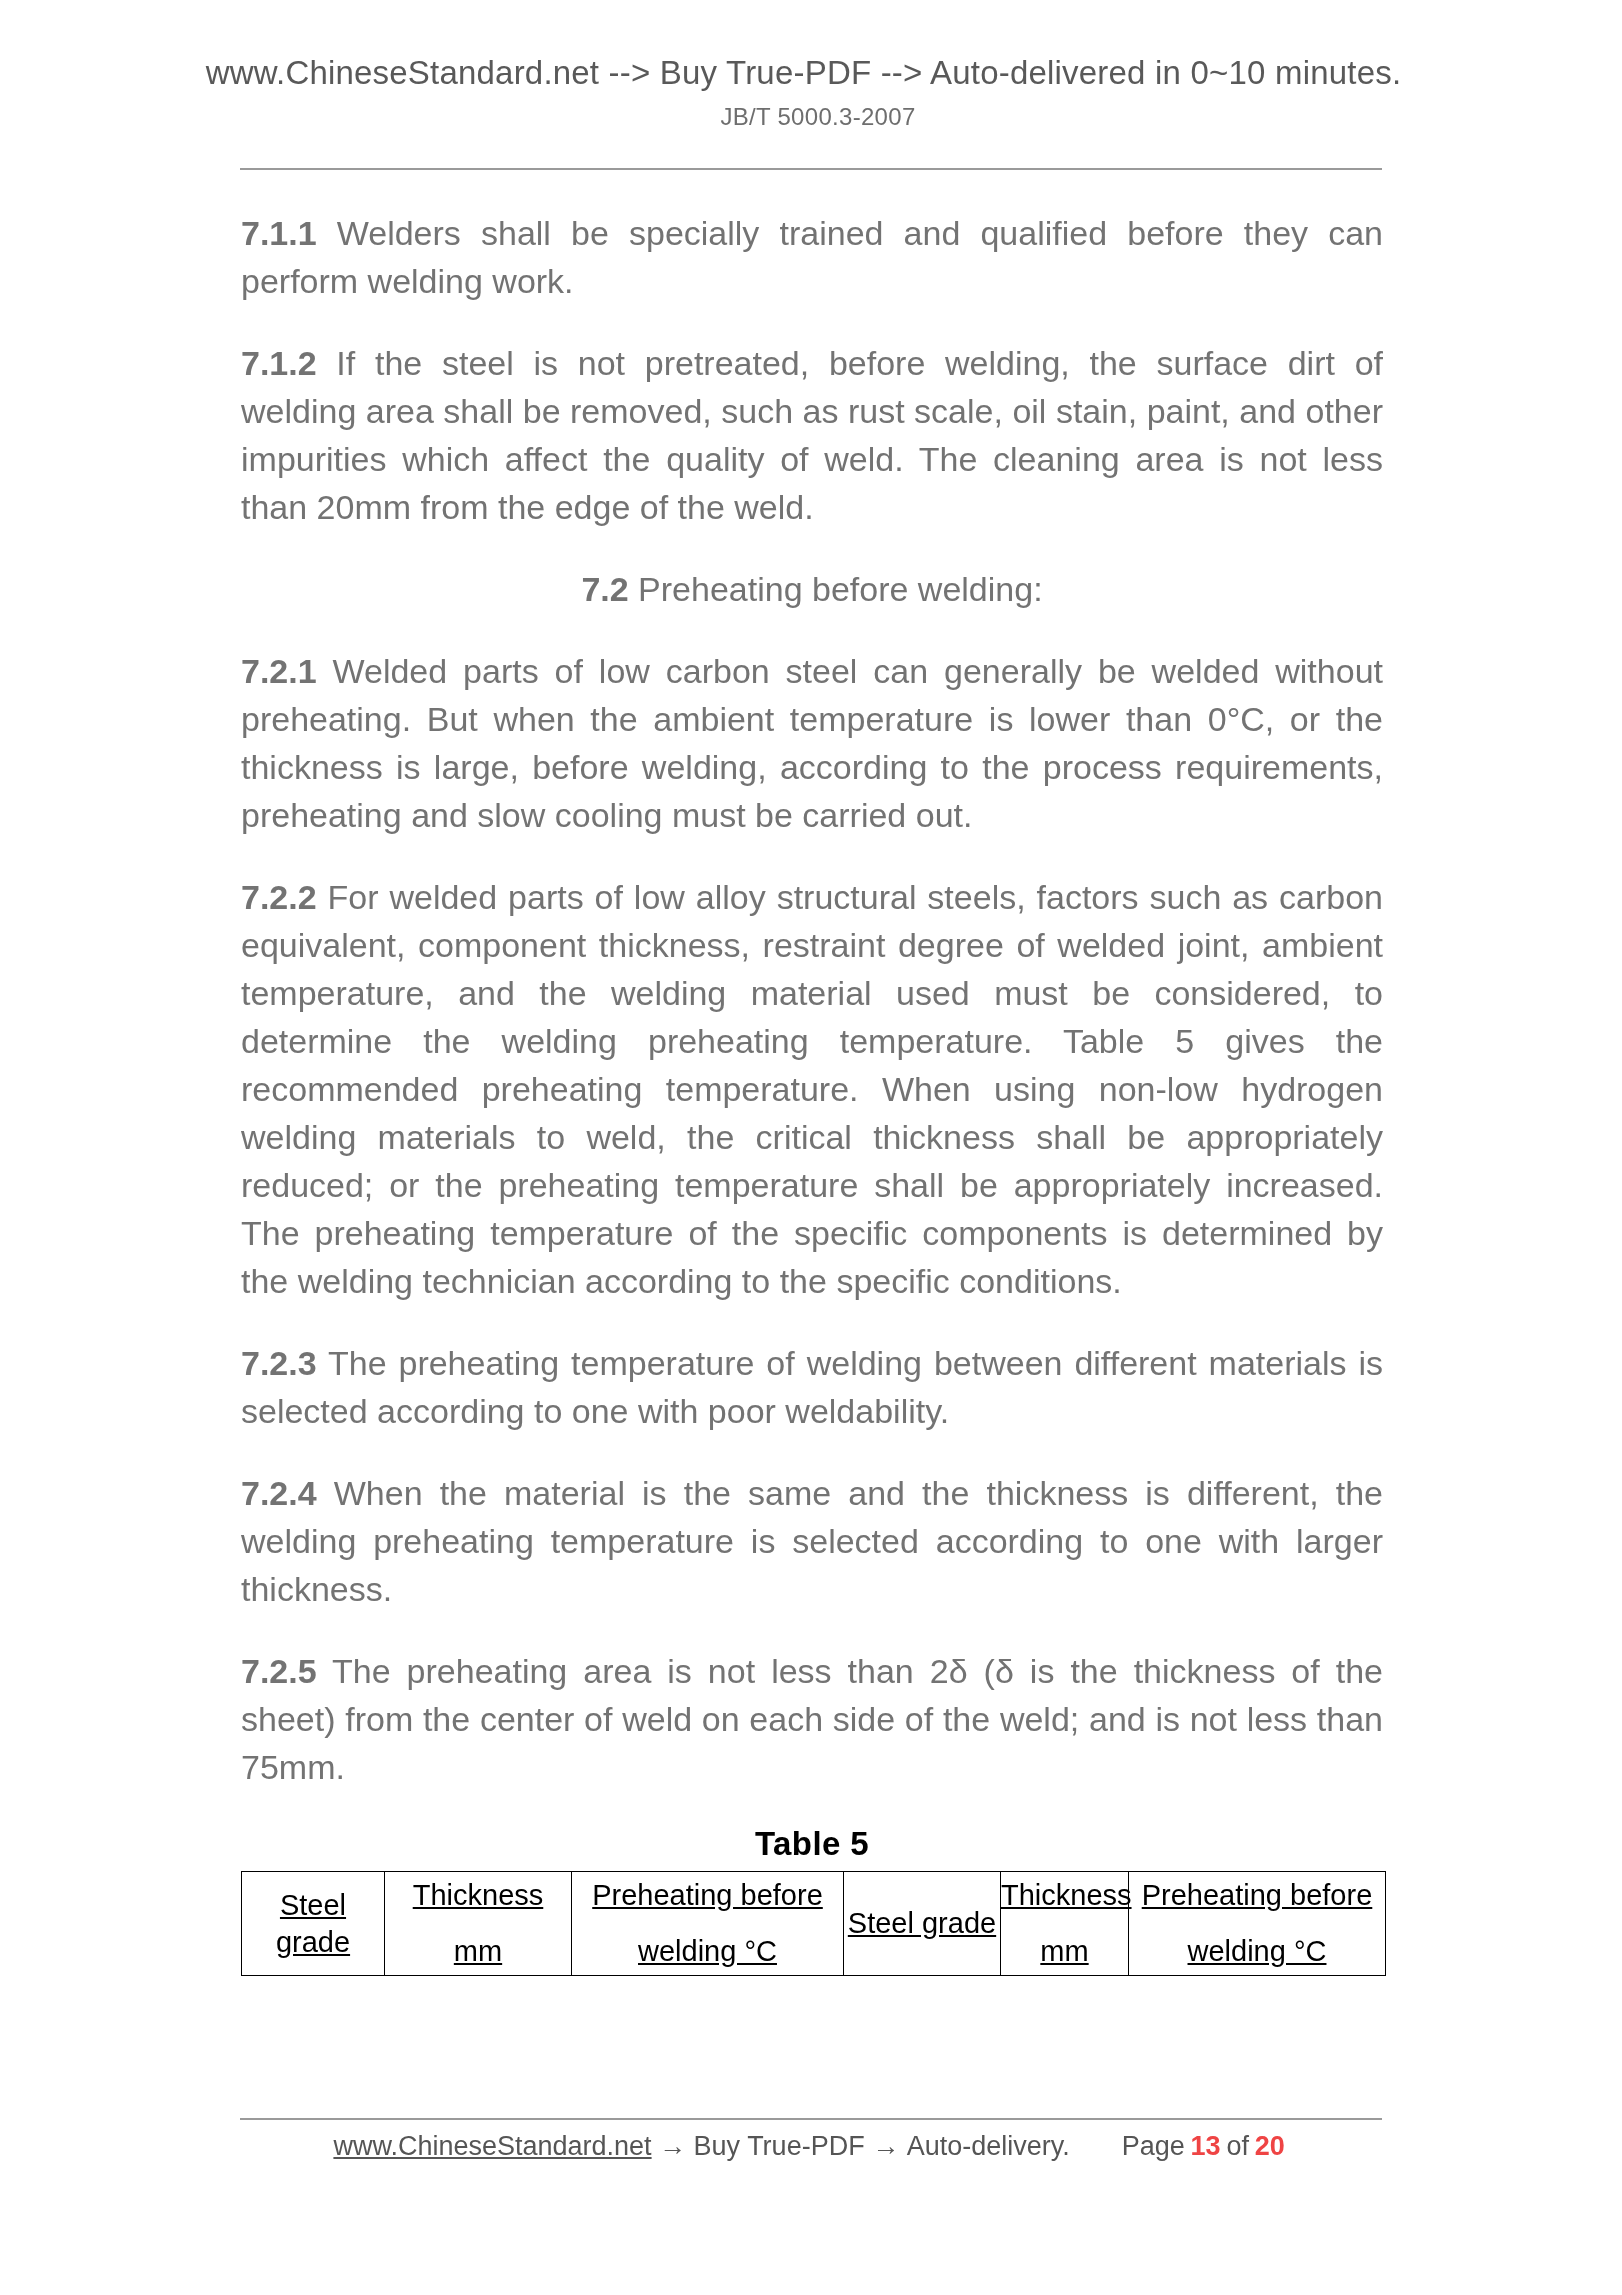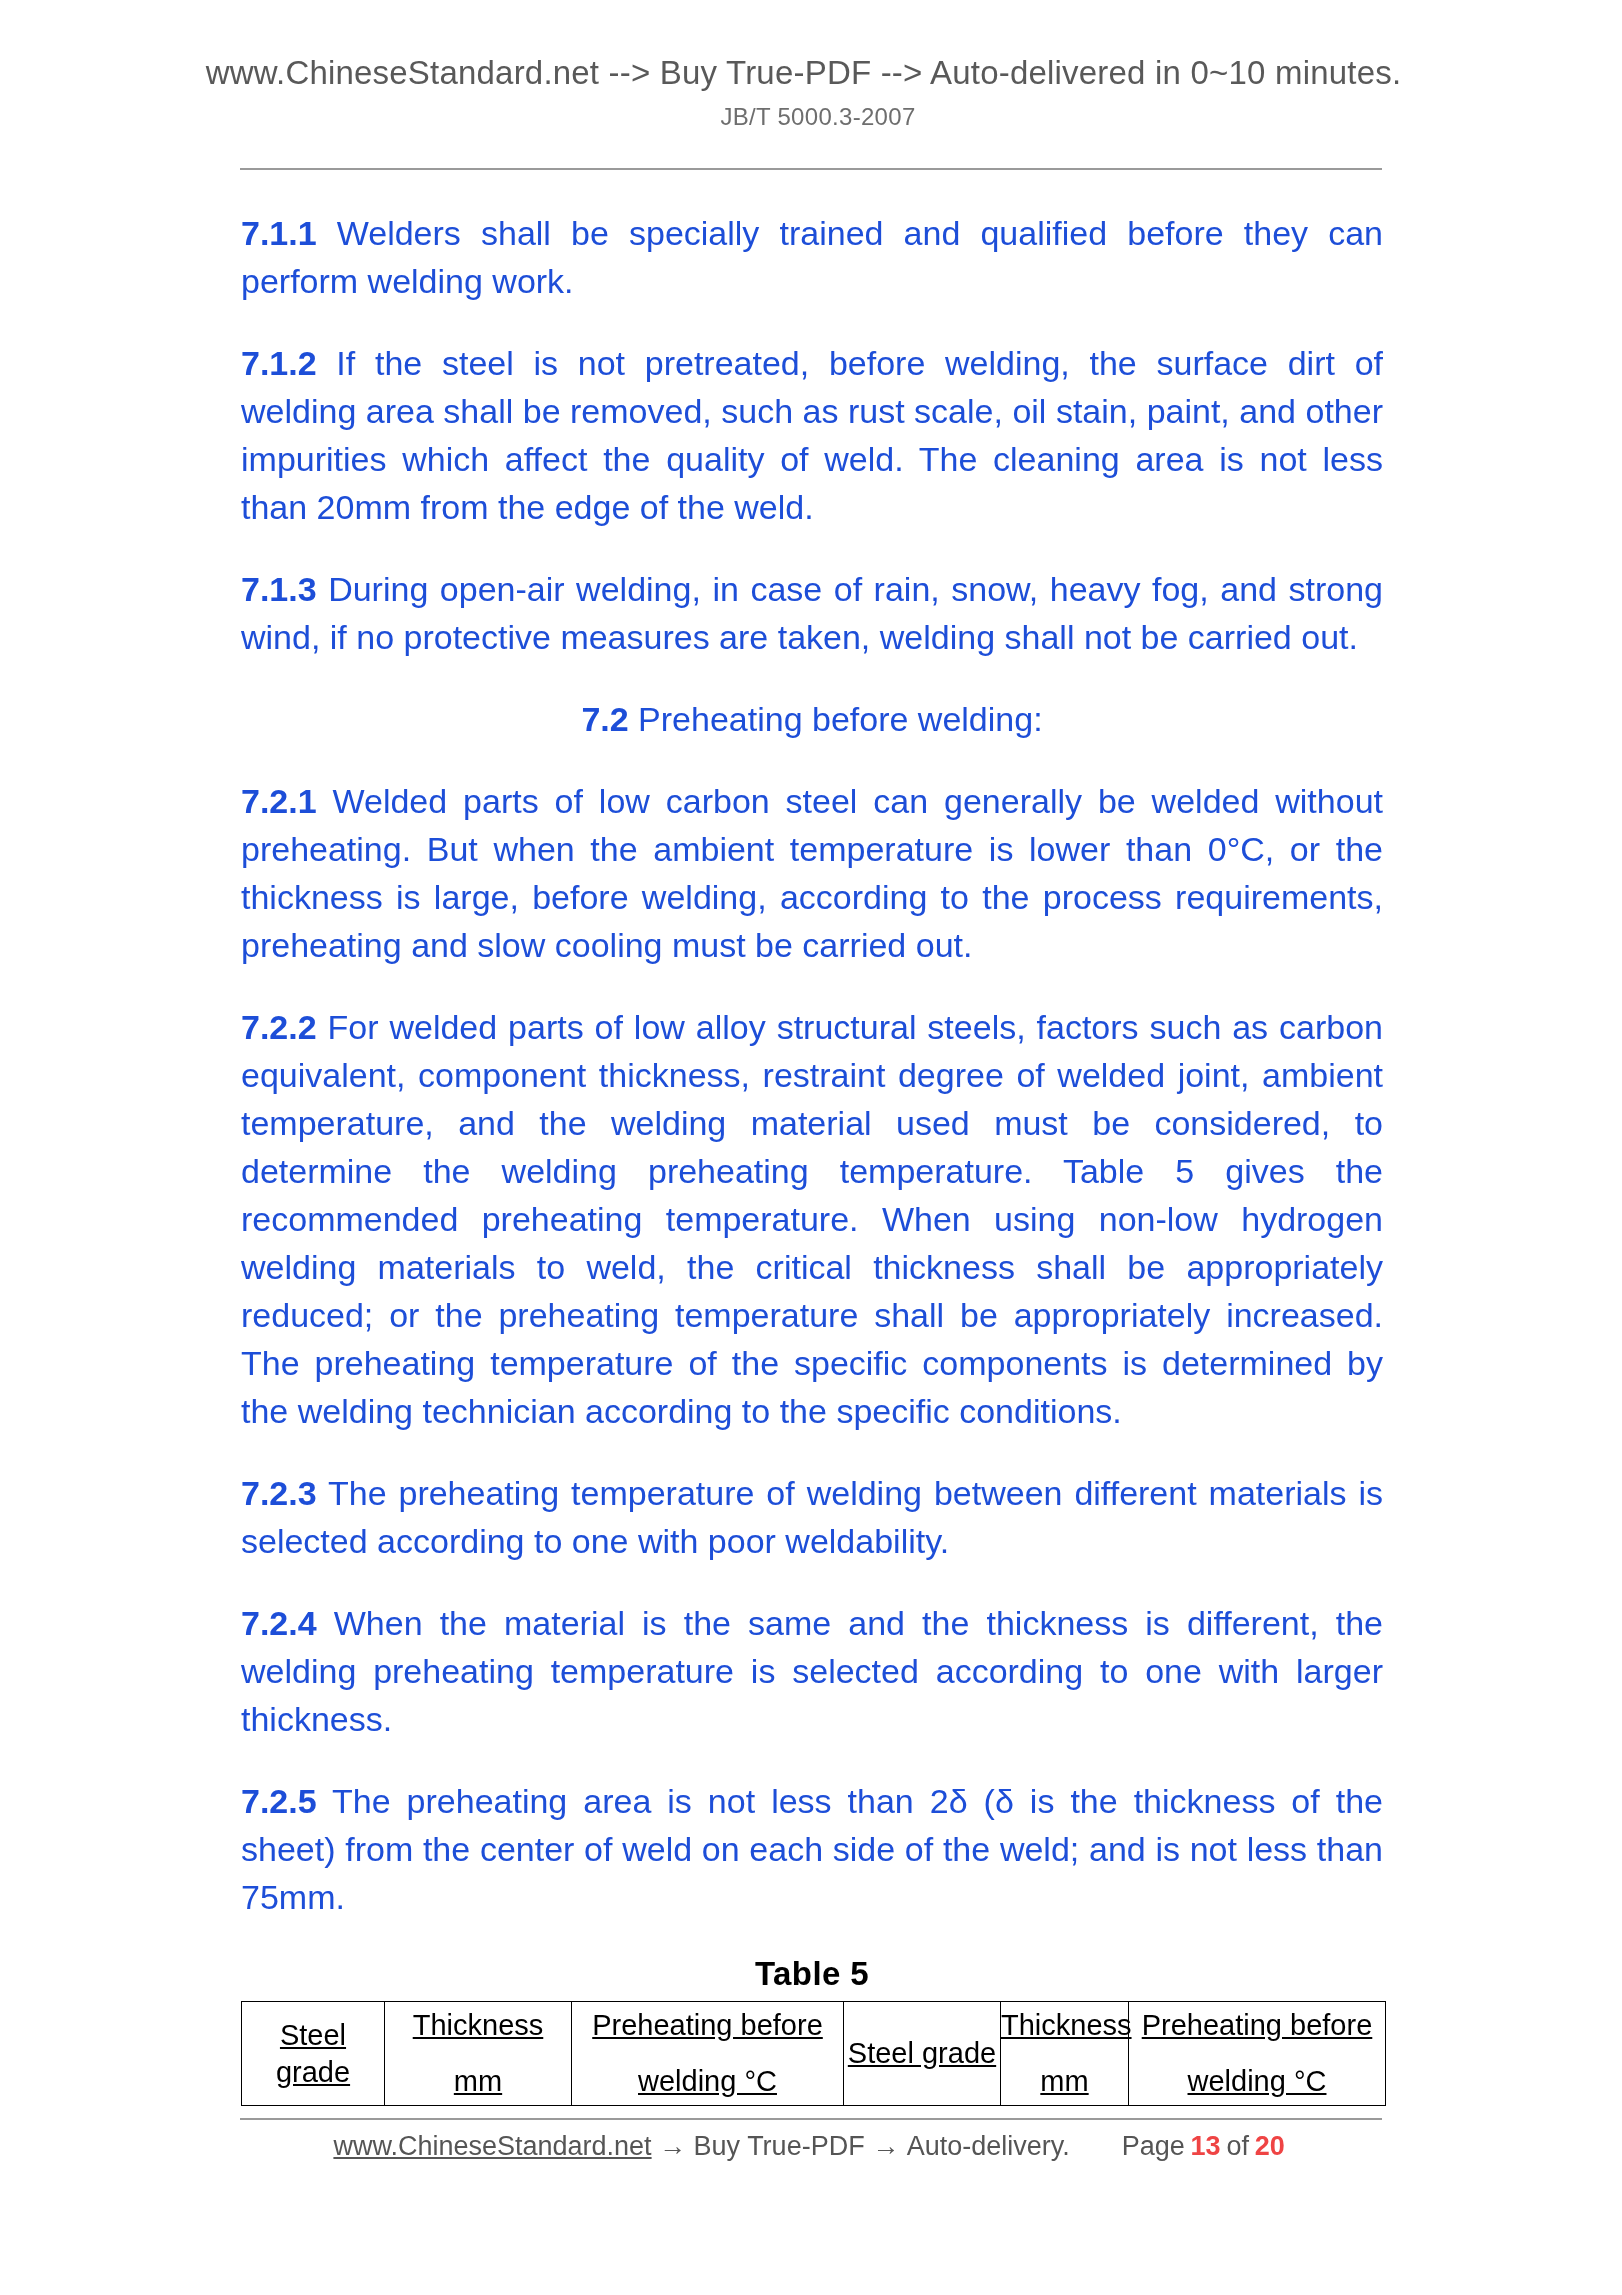--- a/index.html
+++ b/index.html
@@ -60,21 +60,21 @@
     top: 209px;
     width: 1142px;
   }
 
   p.para {
     margin: 0 0 34px 0;
     font-size: 34px;
     line-height: 48px;
     text-align: justify;
     text-justify: inter-word;
-    color: #1d4ed8;
+    color: #737373;
     -webkit-hyphens: none;
     hyphens: none;
   }
   p.para.last-left {
     text-align: center;
   }
   p.para .num {
     font-weight: bold;
   }
 
@@ -181,23 +181,20 @@
   <div class="content">
 
     <p class="para">
       <span class="num">7.1.1</span><span> Welders shall be specially trained and qualified before they can perform welding work.</span>
     </p>
 
     <p class="para">
       <span class="num">7.1.2</span><span> If the steel is not pretreated, before welding, the surface dirt of welding area shall be removed, such as rust scale, oil stain, paint, and other impurities which affect the quality of weld. The cleaning area is not less than 20mm from the edge of the weld.</span>
     </p>
 
-    <p class="para">
-      <span class="num">7.1.3</span><span> During open-air welding, in case of rain, snow, heavy fog, and strong wind, if no protective measures are taken, welding shall not be carried out.</span>
-    </p>
 
     <p class="para last-left">
       <span class="num">7.2</span><span> Preheating before welding:</span>
     </p>
 
     <p class="para">
       <span class="num">7.2.1</span><span> Welded parts of low carbon steel can generally be welded without preheating. But when the ambient temperature is lower than 0°C, or the thickness is large, before welding, according to the process requirements, preheating and slow cooling must be carried out.</span>
     </p>
 
     <p class="para">

